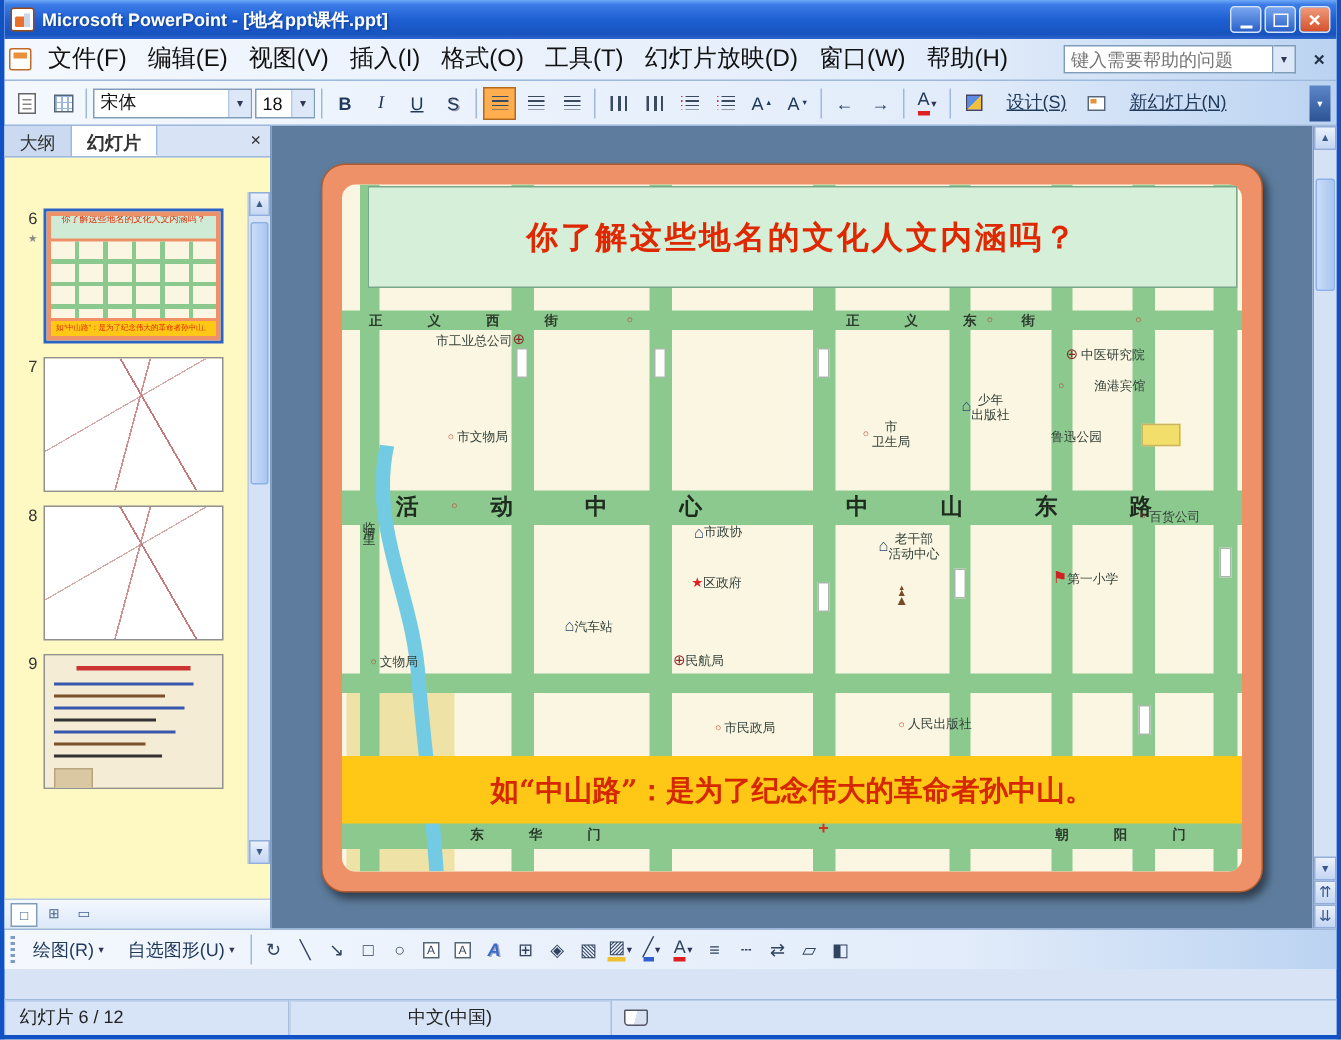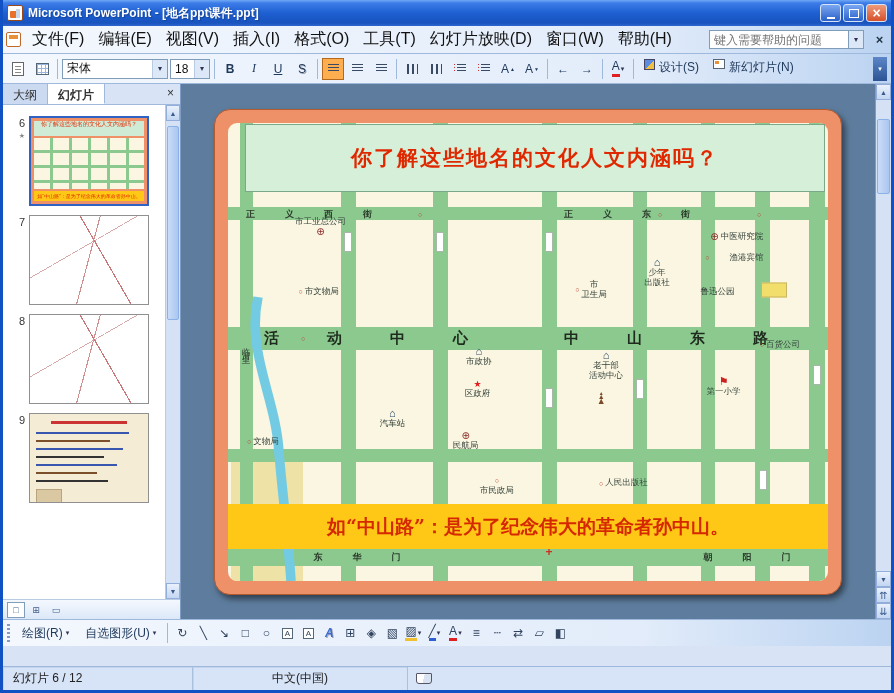--- a/index.html
+++ b/index.html
@@ -60,34 +60,34 @@
   .b-under { text-decoration:underline; }
   .b-shadow { text-shadow:1px 1px 0 #99A; }
   .b-grow::after { content:"▲"; font-size:5px; margin-left:1px; }
   .b-shrink::after { content:"▼"; font-size:5px; margin-left:1px; }
   .u-red { border-bottom:3px solid #E02020; line-height:1.1; }
   .combo { height:20px; background:#fff; border:1px solid #7F9DB9; display:flex; align-items:center;
            font-size:12px; padding-left:4px; color:#111; }
   .font-combo { width:106px; } .size-combo { width:40px; }
   .combo-arrow { margin-left:auto; width:15px; align-self:stretch; background:#DCE8F7; border-left:1px solid #B9CBE2;
                  display:flex; align-items:center; justify-content:center; font-size:8px; color:#335; }
-  .tlabel { display:flex; gap:4px; font-size:12px; color:#203A5C; padding:0 5px; height:22px;
-            border:1px solid transparent; }
+  .tlabel { display:flex; align-items:center; gap:16px; font-size:12px; color:#203A5C; padding:0 5px; height:22px;
+            border:1px solid transparent;text-decoration:underline; }
   .i-design { width:11px; height:11px; background:linear-gradient(135deg,#5C8CE0 50%,#F0C040 50%); border:1px solid #446; }
   .i-newslide { width:12px; height:10px; background:#fff; border:1px solid #567; position:relative; }
   .i-newslide::before { content:""; position:absolute; left:1px; top:1px; width:4px; height:3px; background:#E8903A; }
   .toolcap { margin-left:auto; width:14px; height:24px; background:linear-gradient(#5C86C8,#2C5494);
              display:flex; align-items:center; justify-content:center; color:#fff; font-size:7px; }
 
   
   .content { flex:1; display:flex; min-height:0; }
 
   
-  .leftpanel { width:178px; flex:0 0 178px; display:flex; flex-direction:column; background:#ffffff;
-               border-right:1px solid #7E9CC4; }
+  .leftpanel { width:178px; flex:0 0 178px; display:flex; flex-direction:column; background:#fef9c3;
+               border-right:1px solid #7E9CC4;gap:23px; }
   .tabs { height:21px; flex:0 0 21px; display:flex; align-items:stretch; background:#D8E4F6; border-bottom:1px solid #9FB9DC; }
   .tab { font-size:12px; padding:3px 10px 0; border-right:1px solid #9FB9DC; color:#333; background:#CBDAF0; }
   .tab.active { background:#FFFFFF; font-weight:bold; border-bottom:1px solid #fff; }
   .tabclose { margin-left:auto; padding:2px 6px 0; font-size:12px; color:#333; }
   .thumbwrap { flex:1; display:flex; min-height:0; }
   .thumbs { flex:1; overflow:hidden; padding-top:2px; }
   .thumb-row { display:flex; gap:4px; margin:9px 2px 9px 6px; }
   .thumb-num { width:16px; text-align:right; font-size:11px; color:#333; padding-top:1px; }
   .thumb-star { font-size:7px; color:#888; text-align:right; margin-top:3px; }
   .thumb { width:120px; height:90px; border:1px solid #909090; background:#fff; overflow:hidden; }
@@ -134,21 +134,21 @@
   .vstreet { position:absolute; top:0; bottom:0; background:#8CC98F; z-index:1; }
   .patch { position:absolute; left:0.5%; top:74%; width:12%; height:26%; background:#EFE2A6; z-index:0; }
   .river-svg { position:absolute; inset:0; width:100%; height:100%; z-index:2; }
   .plate { position:absolute; width:8px; height:20px; background:#fff; border:1px solid #A8B8A8; z-index:2;
            transform:translate(-50%,-50%); }
   .slabel { position:absolute; transform:translate(-50%,-50%); z-index:3; font-size:9px; letter-spacing:30px;
             margin-right:-30px; color:#2B3B2B; white-space:nowrap; font-weight:bold; }
   .slabel.big { font-size:15px; letter-spacing:48px; margin-right:-48px; color:#1E2B1E; }
   .slabel.vert { writing-mode:vertical-rl; letter-spacing:4px; margin-right:0; font-size:8.5px; font-weight:normal; }
   .place { position:absolute; transform:translate(-50%,-50%); z-index:3; text-align:center; }
-  .place.col { display:flex; flex-direction:column; align-items:center; }
+  .place.col { display:flex; flex-direction:row; align-items:center; }
   .place.row { display:flex; align-items:center; gap:2px; }
   .ptext { font-size:8.5px; color:#33413A; white-space:pre-line; line-height:1.15; }
   .pic { line-height:1; }
   .pic-circle { color:#C0392B; font-size:7px; }
   .pic-cross { color:#8A2B2B; font-size:10px; }
   .pic-star { color:#E02020; font-size:9px; }
   .pic-flag { color:#CC2222; font-size:11px; }
   .pic-building { color:#2B4A6B; font-size:11px; }
   .pic-park { width:26px; height:15px; background:#F2DE6B; border:1px solid #C9B765; }
   .pic-pagoda { display:flex; flex-direction:column; align-items:center; color:#7A4A28; line-height:.62; }
@@ -451,21 +451,21 @@
               <div class="ptext">汽车站</div>
             </div>
             <div class="place row" style="left: 5.8%; top: 69.6%;">
               <div class="pic pic-circle">○</div>
               <div class="ptext">文物局</div>
             </div>
             <div class="place col" style="left: 39.6%; top: 69.5%;">
               <div class="pic pic-cross">⊕</div>
               <div class="ptext">民航局</div>
             </div>
-            <div class="place row" style="left: 44.8%; top: 79.2%; flex-direction: column;">
+            <div class="place row" style="left: 44.8%; top: 79.2%;">
               <div class="pic pic-circle">○</div>
               <div class="ptext">市民政局</div>
             </div>
             <div class="place row" style="left: 65.9%; top: 78.7%;">
               <div class="pic pic-circle">○</div>
               <div class="ptext">人民出版社</div>
             </div>
             <div class="place row" style="left: 62.2%; top: 60%;">
               <div class="pic pic-pagoda">
                 <div style="font-size: 5px;">▲</div>

